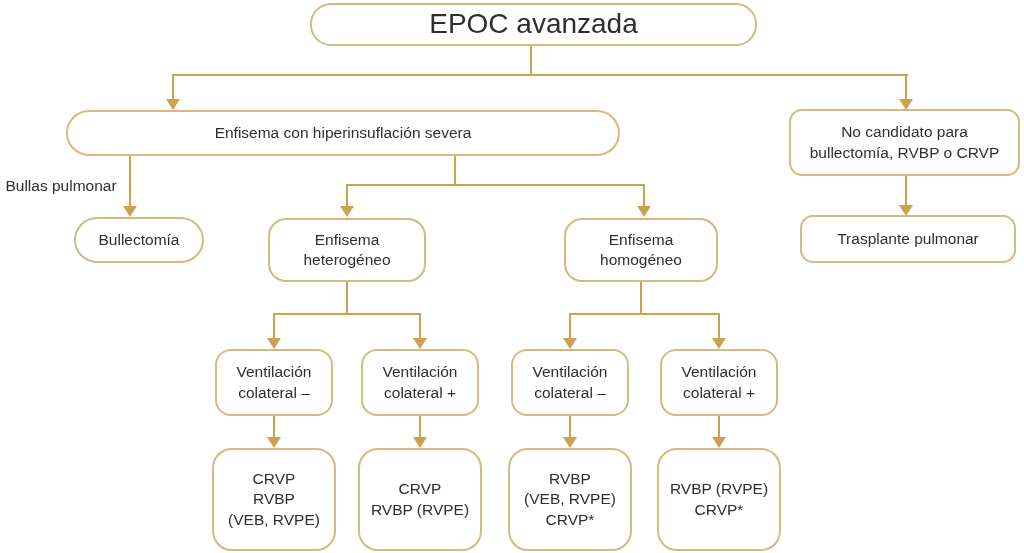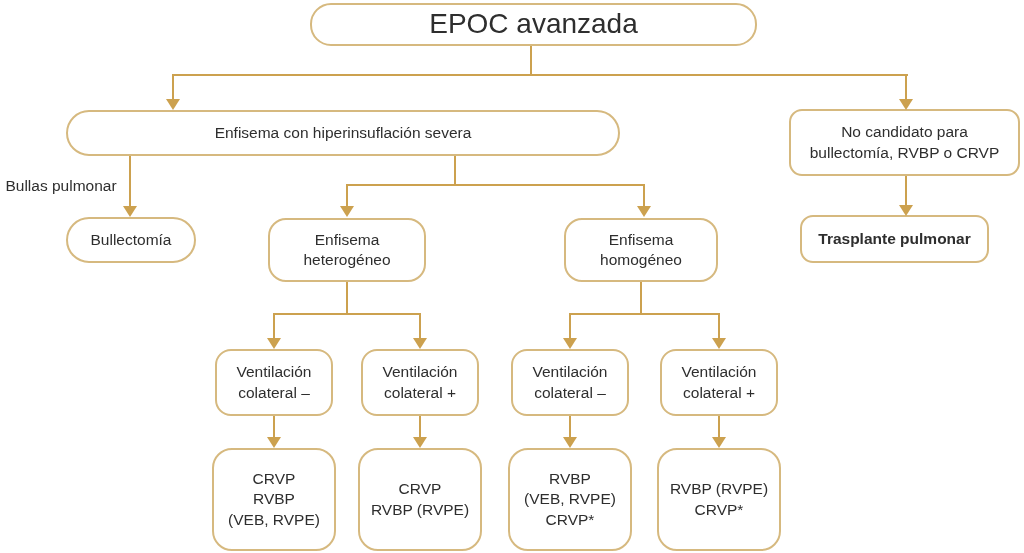--- a/index.html
+++ b/index.html
@@ -59,29 +59,29 @@
 
 <div class="canvas" style="--line-color: #CCA14F; --border-color: #D6B97F; --text-color: #2E2E2E; --bg-color: #FFFFFF;">
 
   <div class="node title" style="left:310px; top:3px; width:447px; height:43px; border-radius:21px;">EPOC avanzada</div>
 
   <div class="node" style="left:66px; top:110px; width:554px; height:46px; border-radius:23px;">Enfisema con hiperinsuflación severa</div>
 
   <div class="node" style="left:789px; top:109px; width:231px; height:67px; border-radius:13px;">No candidato para
 bullectomía, RVBP o CRVP</div>
 
-  <div class="node" style="left:66px; top:217px; width:130px; height:46px; border-radius:23px;">Bullectomía</div>
+  <div class="node" style="left:74px; top:217px; width:130px; height:46px; border-radius:23px;">Bullectomía</div>
 
   <div class="node" style="left:268px; top:218px; width:158px; height:64px; border-radius:18px;">Enfisema
 heterogéneo</div>
 
   <div class="node" style="left:564px; top:218px; width:154px; height:64px; border-radius:18px;">Enfisema
 homogéneo</div>
 
-  <div class="node" style="left:800px; top:215px; width:189px; height:48px; border-radius:13px;font-weight:bold;">Trasplante pulmonar</div>
+  <div class="node" style="left:800px; top:215px; width:216px; height:48px; border-radius:13px;">Trasplante pulmonar</div>
 
   <div class="node" style="left:215px; top:349px; width:118px; height:67px; border-radius:16px;">Ventilación
 colateral –</div>
 
   <div class="node" style="left:361px; top:349px; width:118px; height:67px; border-radius:16px;">Ventilación
 colateral +</div>
 
   <div class="node" style="left:511px; top:349px; width:118px; height:67px; border-radius:16px;">Ventilación
 colateral –</div>
 

